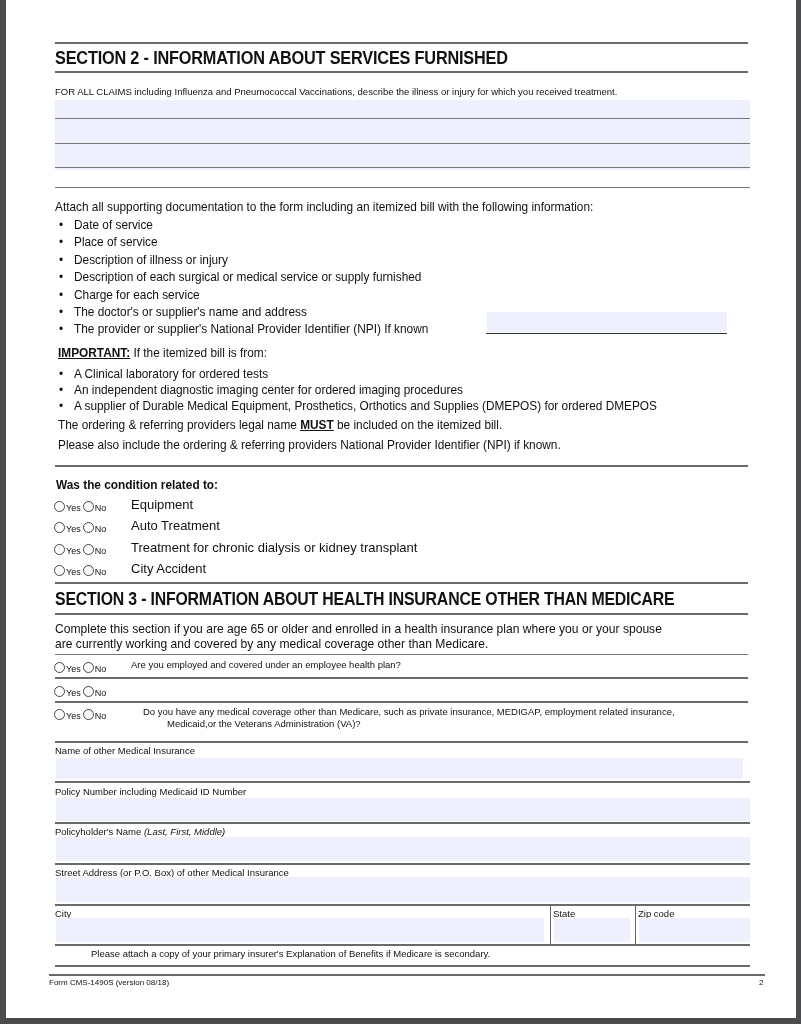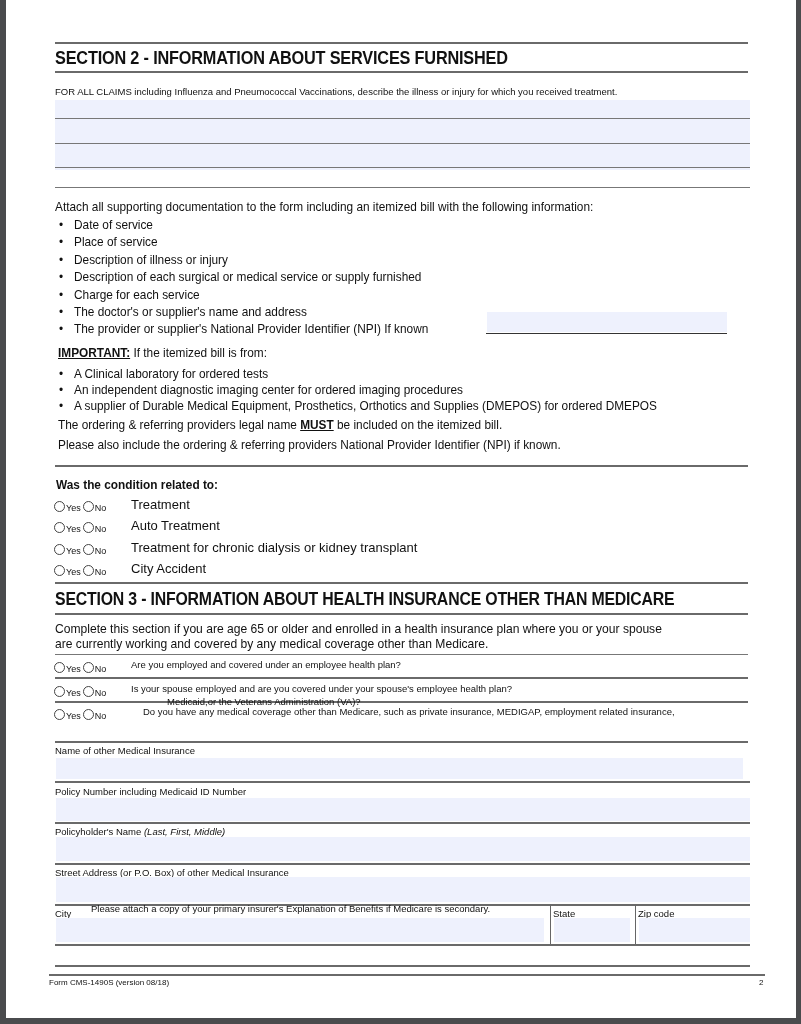--- a/index.html
+++ b/index.html
@@ -70,21 +70,21 @@
   </div>
   <div class="abs body" style="left:52px; top:438px;">Please also include the ordering &amp; referring providers National Provider Identifier (NPI) if known.</div>
 
   <div class="rule" style="left:49px; top:465px; width:693px;"></div>
 
   <div class="abs body" style="left:50px; top:478px; font-weight:bold;">Was the condition related to:</div>
 
   <div class="abs" style="left:48px; top:497px;">
     <span class="radio"></span><span class="rlabel">Yes</span><span class="radio"></span><span class="rlabel">No</span>
   </div>
-  <div class="abs q" style="left:125px; top:497px;">Treatment</div>
+  <div class="abs q" style="left:125px; top:497px;">Equipment</div>
 
   <div class="abs" style="left:48px; top:518px;">
     <span class="radio"></span><span class="rlabel">Yes</span><span class="radio"></span><span class="rlabel">No</span>
   </div>
   <div class="abs q" style="left:125px; top:518px;">Auto Treatment</div>
 
   <div class="abs" style="left:48px; top:540px;">
     <span class="radio"></span><span class="rlabel">Yes</span><span class="radio"></span><span class="rlabel">No</span>
   </div>
   <div class="abs q" style="left:125px; top:540px;">Treatment for chronic dialysis or kidney transplant</div>
@@ -104,28 +104,27 @@
   <div class="rule thin" style="left:49px; top:654px; width:693px;"></div>
   <div class="abs" style="left:48px; top:658px;">
     <span class="radio"></span><span class="rlabel">Yes</span><span class="radio"></span><span class="rlabel">No</span>
   </div>
   <div class="abs q9" style="left:125px; top:659px;">Are you employed and covered under an employee health plan?</div>
 
   <div class="rule" style="left:49px; top:677px; width:693px;"></div>
   <div class="abs" style="left:48px; top:682px;">
     <span class="radio"></span><span class="rlabel">Yes</span><span class="radio"></span><span class="rlabel">No</span>
   </div>
-  <div class="abs q9" style="left:125px; top:683px;">Is your spouse employed and are you covered under your spouse's employee health plan?</div>
 
   <div class="rule" style="left:49px; top:701px; width:693px;"></div>
   <div class="abs" style="left:48px; top:705px;">
     <span class="radio"></span><span class="rlabel">Yes</span><span class="radio"></span><span class="rlabel">No</span>
   </div>
   <div class="abs q9" style="left:125px; top:706px;padding-left:12px;">Do you have any medical coverage other than Medicare, such as private insurance, MEDIGAP, employment related insurance,</div>
-  <div class="abs q9" style="left:125px; top:696px;padding-left:36px;">Medicaid,or the Veterans Administration (VA)?</div>
+  <div class="abs q9" style="left:125px; top:718px;padding-left:36px;">Medicaid,or the Veterans Administration (VA)?</div>
 
   <div class="rule" style="left:49px; top:741px; width:693px;"></div>
   <div class="abs flabel" style="left:49px; top:745px;">Name of other Medical Insurance</div>
   <div class="field" style="left:50px; top:758px; width:687px; height:21px;"></div>
 
   <div class="rule" style="left:49px; top:781px; width:695px;"></div>
   <div class="abs flabel" style="left:49px; top:786px;">Policy Number including Medicaid ID Number</div>
   <div class="field" style="left:50px; top:798px; width:694px; height:23px;"></div>
 
   <div class="rule" style="left:49px; top:822px; width:695px;"></div>
@@ -140,19 +139,19 @@
   <div class="abs flabel" style="left:49px; top:908px;">City</div>
   <div class="field" style="left:50px; top:918px; width:488px; height:24px;"></div>
   <div class="vline" style="left:544px; top:905px; height:40px;"></div>
   <div class="abs flabel" style="left:547px; top:908px;">State</div>
   <div class="field" style="left:548px; top:918px; width:76px; height:24px;"></div>
   <div class="vline" style="left:629px; top:905px; height:40px;"></div>
   <div class="abs flabel" style="left:632px; top:908px;">Zip code</div>
   <div class="field" style="left:633px; top:918px; width:111px; height:24px;"></div>
 
   <div class="rule" style="left:49px; top:944px; width:695px;"></div>
-  <div class="abs flabel" style="left:49px; top:903px;padding-left:36px;">Please attach a copy of your primary insurer's Explanation of Benefits if Medicare is secondary.</div>
+  <div class="abs flabel" style="left:49px; top:948px;padding-left:36px;">Please attach a copy of your primary insurer's Explanation of Benefits if Medicare is secondary.</div>
   <div class="rule" style="left:49px; top:965px; width:695px;"></div>
 
   <div class="rule" style="left:43px; top:974px; width:716px;"></div>
   <div class="abs" style="left:43px; top:978px; font-size:8px;">Form CMS-1490S (version 08/18)</div>
   <div class="abs" style="left:753px; top:978px; font-size:8px;">2</div>
 </div>
 
 </body></html>

